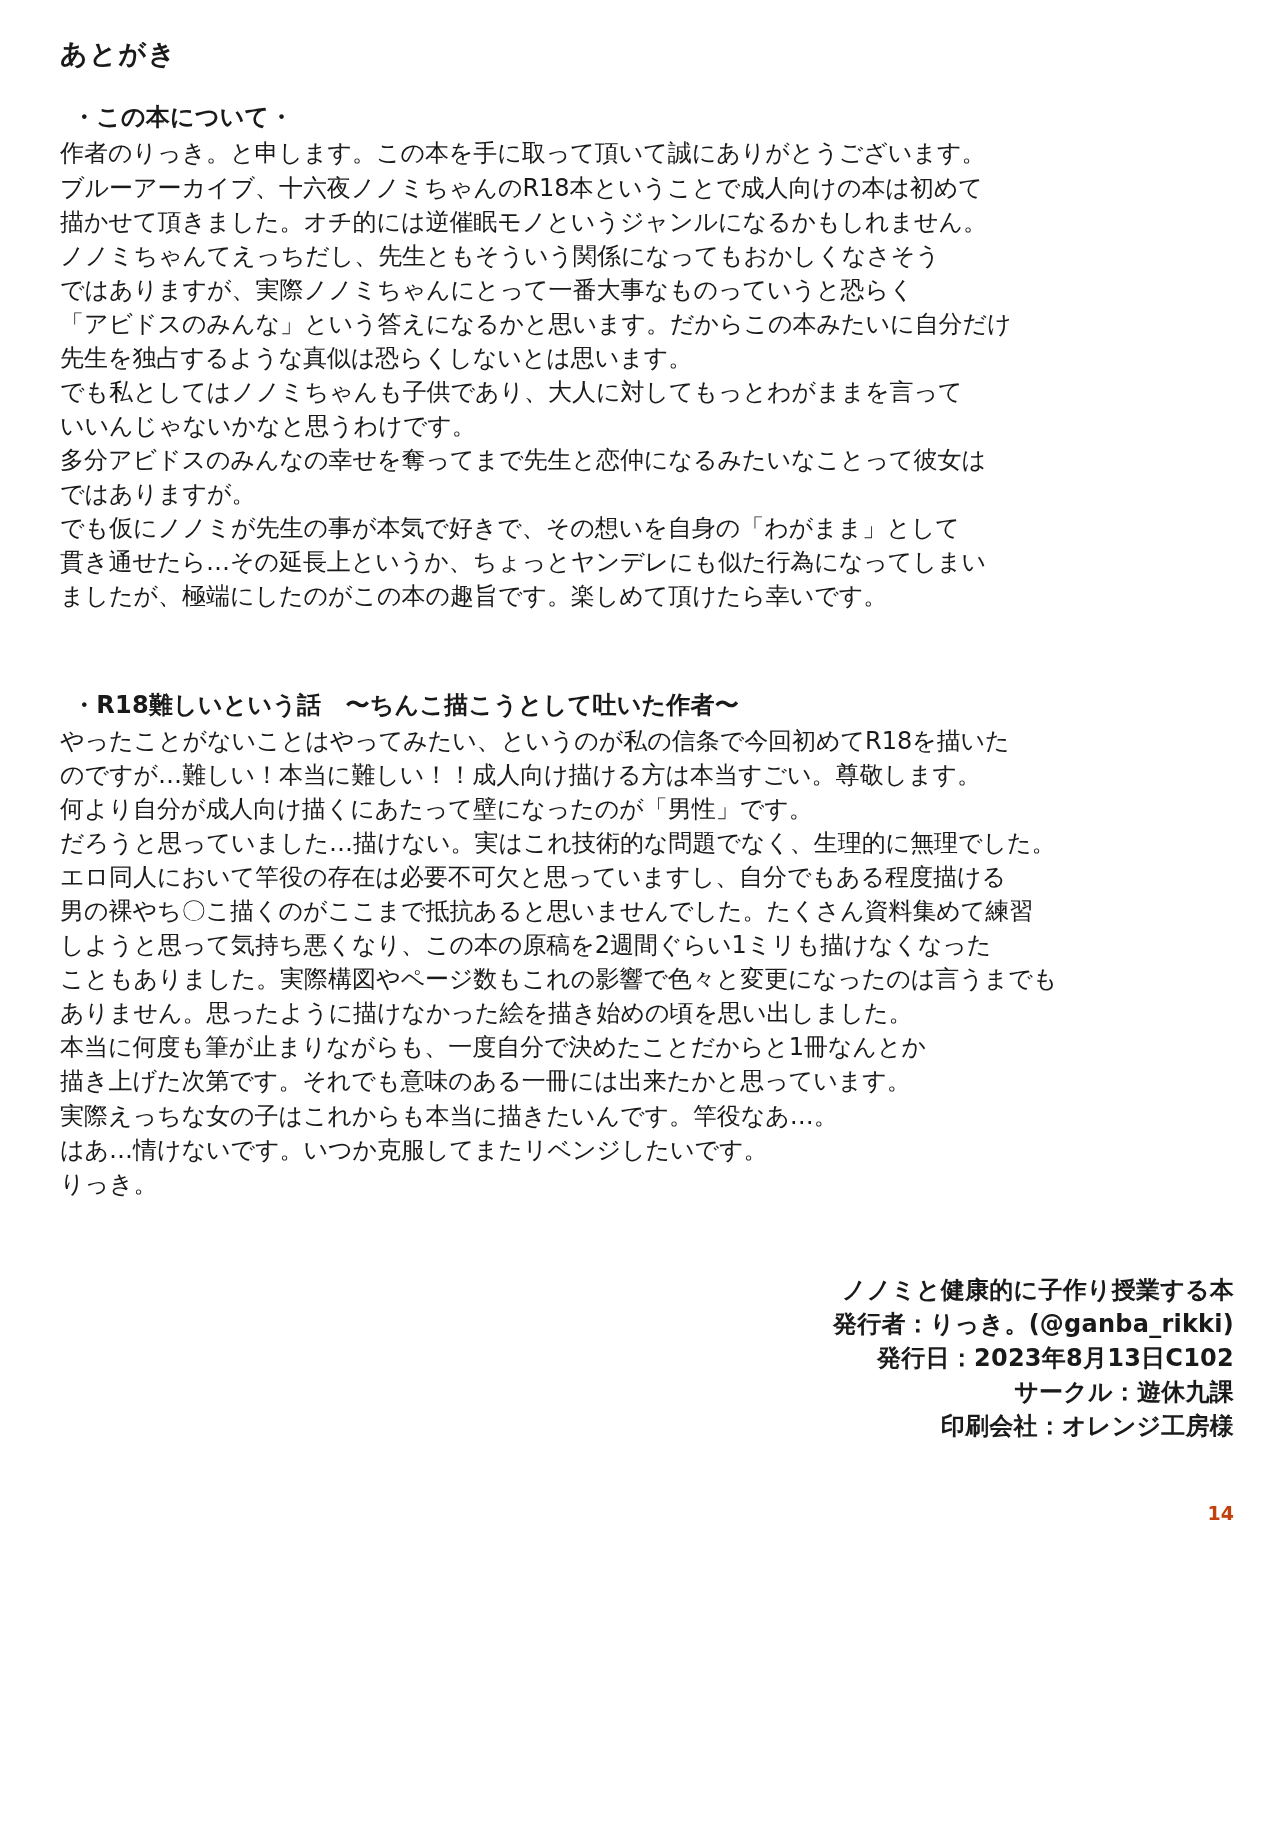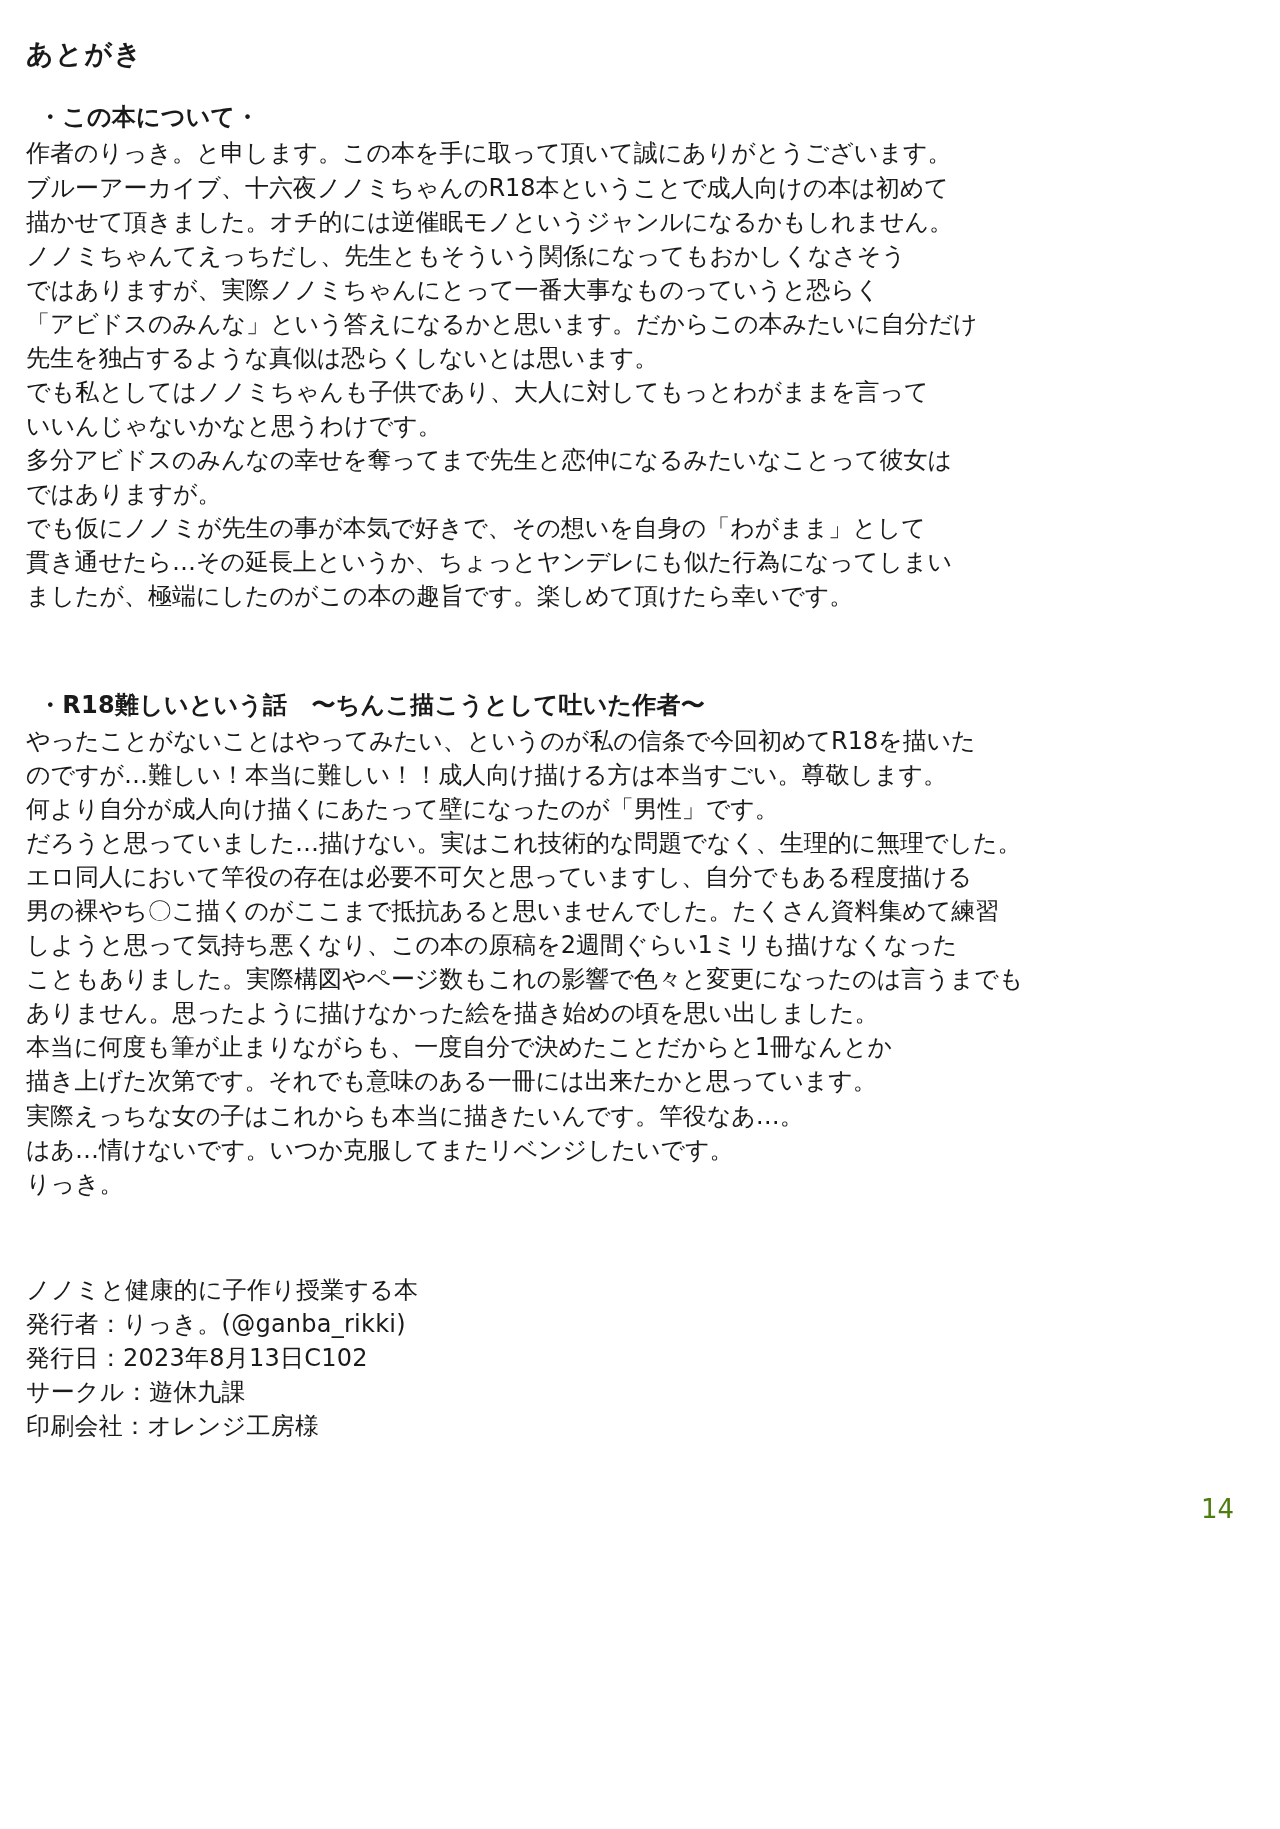--- a/index.html
+++ b/index.html
@@ -14,21 +14,21 @@
     font-family: "DejaVu Sans", "Liberation Sans", sans-serif;
     color: #1a1a1a;
     overflow: hidden;
   }
   .page {
     position: absolute;
     left: 0; top: 0;
     width: 1280px;
     height: 1562px;
     box-sizing: border-box;
-    padding: 38px 46px 0 26px;
+    padding: 38px 46px 0 60px;
   }
   .afterword-title {
     font-size: 27px;
     font-weight: 700;
     letter-spacing: 0.06em;
     margin: 0 0 30px 0;
     line-height: 1.2;
   }
   .section {
     margin-bottom: 8px;
@@ -57,33 +57,34 @@
   }
   .colophon-title {
     font-size: 24px;
     font-weight: 700;
     line-height: 1.42;
     margin: 0 0 2px 0;
     letter-spacing: 0.04em;
   }
   .colophon-line {
     font-size: 24px;
-    font-weight: 400;
+    font-weight: 700;
     line-height: 1.42;
     margin: 0;
     letter-spacing: 0.01em;
     white-space: pre;
+    text-align: right;
   }
   .page-number {
     position: absolute;
     right: 46px;
     bottom: 38px;
-    font-size: 26px;
-    font-weight: 400;
-    color: #4d7c0f;
+    font-size: 19px;
+    font-weight: 700;
+    color: #c2410c;
   }
 </style>
 </head>
 <body>
 
 <div class="page">
 
   <h1 class="afterword-title">あとがき</h1>
 
   <div class="section">

